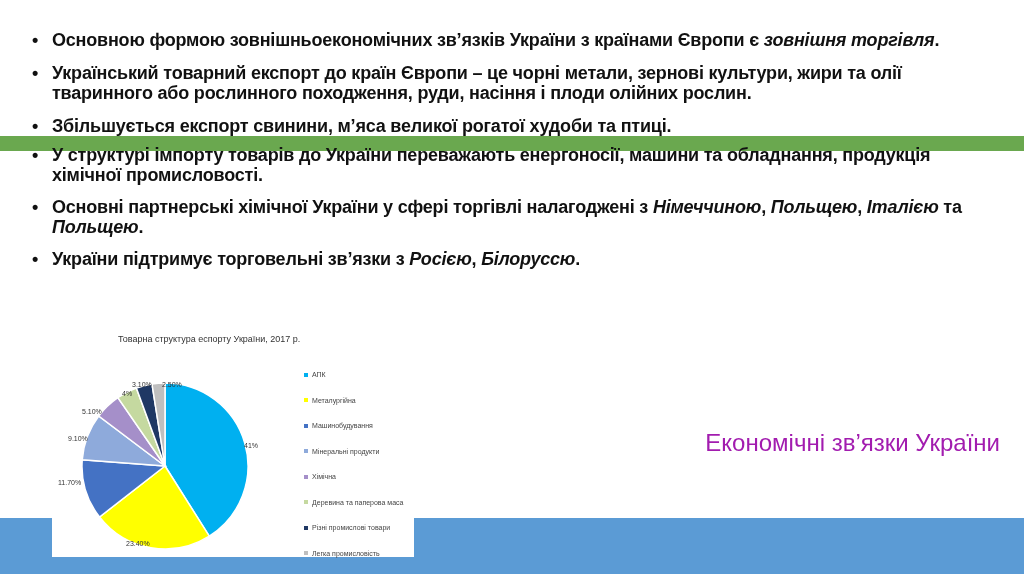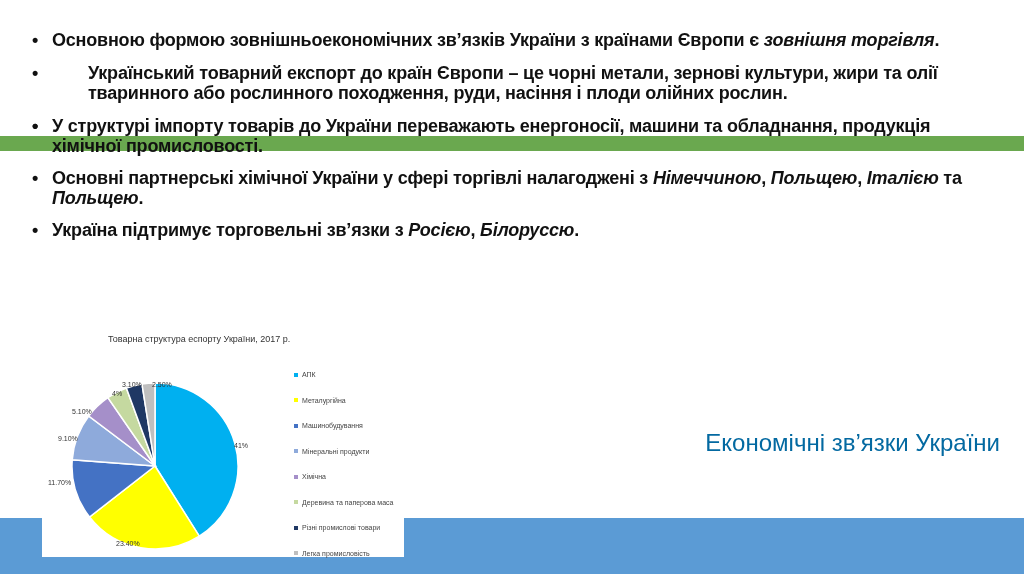--- a/index.html
+++ b/index.html
@@ -8,42 +8,42 @@
   .blue-bar{position:absolute;left:0;top:518px;width:1024px;height:56px;background:#5b9bd5;}
   .bullets{position:absolute;left:30px;top:30px;width:960px;margin:0;padding:0;list-style:none;z-index:2;}
   .bullets li{position:relative;padding-left:22px;font-weight:bold;font-size:18px;line-height:20px;color:#111;letter-spacing:-0.2px;}
   .bullets li .dot{position:absolute;left:2px;top:0;}
   .bullets li em{}
   .b1{margin-bottom:13px;}
   .b2{margin-bottom:13px;}
   .b3{margin-bottom:9px;}
   .b4{margin-bottom:12px;}
   .b5{margin-bottom:12px;}
-  .chart-box{position:absolute;left:42px;top:322px;width:362px;height:235px;background:#fff;z-index:3;}
+  .chart-box{position:absolute;left:52px;top:322px;width:362px;height:235px;background:#fff;z-index:3;}
   .chart-title{position:absolute;left:66px;top:12px;font-size:9px;color:#333;}
   .pie{position:absolute;left:0;top:0;}
   .legend{position:absolute;left:252px;top:40px;margin:0;padding:0;list-style:none;}
   .legend li{font-size:7px;color:#444;height:25.5px;display:flex;align-items:center;}
   .legend .sw{display:inline-block;width:4px;height:4px;margin-right:4px;}
   .slice-label{position:absolute;font-size:7px;color:#333;}
-  .slide-title{position:absolute;right:24px;top:428px;text-align:center;font-size:24px;line-height:30px;color:#0369a1;z-index:2;}
+  .slide-title{position:absolute;right:24px;top:428px;text-align:center;font-size:24px;line-height:30px;color:#a21caf;z-index:2;}
 </style>
 </head>
 <body>
 
 <div class="green-bar"></div>
 <div class="blue-bar"></div>
 
 <ul class="bullets">
   <li class="b1"><span class="dot">•</span><span>Основною формою зовнішньоекономічних зв’язків України з країнами Європи є </span><em>зовнішня торгівля</em><span>.</span></li>
-  <li class="b2"><span class="dot">•</span><span style="display:inline-block;width:850px;margin-left:36px;"> Український товарний експорт до країн Європи – це чорні метали, зернові культури, жири та олії тваринного або рослинного походження, руди, насіння і плоди олійних рослин.</span></li>
-  <li class="b3"><span class="dot">•</span></li>
+  <li class="b2"><span class="dot">•</span><span style="display:inline-block;width:850px;"> Український товарний експорт до країн Європи – це чорні метали, зернові культури, жири та олії тваринного або рослинного походження, руди, насіння і плоди олійних рослин.</span></li>
+  <li class="b3"><span class="dot">•</span><span>Збільшується експорт свинини, м’яса великої рогатої худоби та птиці.</span></li>
   <li class="b4"><span class="dot">•</span><span>У структурі імпорту товарів до України переважають енергоносії, машини та обладнання, продукція хімічної промисловості.</span></li>
   <li class="b5"><span class="dot">•</span><span> Основні партнерські хімічної України у сфері торгівлі налагоджені з </span><em>Німеччиною</em><span>, </span><em>Польщею</em><span>, </span><em>Італією</em><span> та </span><em>Польщею</em><span>.</span></li>
-  <li><span class="dot">•</span><span>Україна підтримує торговельні зв’язки з </span><em>Росією</em><span>, </span><em>Білоруссю</em><span>.</span></li>
+  <li><span class="dot">•</span><span>України підтримує торговельні зв’язки з </span><em>Росією</em><span>, </span><em>Білоруссю</em><span>.</span></li>
 </ul>
 
 <div class="chart-box">
   <div class="chart-title">Товарна структура еспорту України, 2017 р.</div>
   <svg class="pie" id="pie" width="362" height="235">
       <path d="M113,144 L113,61 A83,83 0 0 1 157.29276411337614,214.19366814176917 Z" fill="#00b0f0" stroke="#fff" stroke-width="1.5"></path>
       <path d="M113,144 L157.29276411337614,214.19366814176917 A83,83 0 0 1 47.53088090309157,195.01758956158963 Z" fill="#ffff00" stroke="#fff" stroke-width="1.5"></path>
       <path d="M113,144 L47.53088090309157,195.01758956158963 A83,83 0 0 1 30.22654523205489,137.87177139958501 Z" fill="#4472c4" stroke="#fff" stroke-width="1.5"></path>
       <path d="M113,144 L30.22654523205489,137.87177139958501 A83,83 0 0 1 46.73682229002432,94.018090474891 Z" fill="#8eaadb" stroke="#fff" stroke-width="1.5"></path>
       <path d="M113,144 L46.73682229002432,94.018090474891 A83,83 0 0 1 65.87541485413922,75.67523527423955 Z" fill="#a58fc9" stroke="#fff" stroke-width="1.5"></path>

